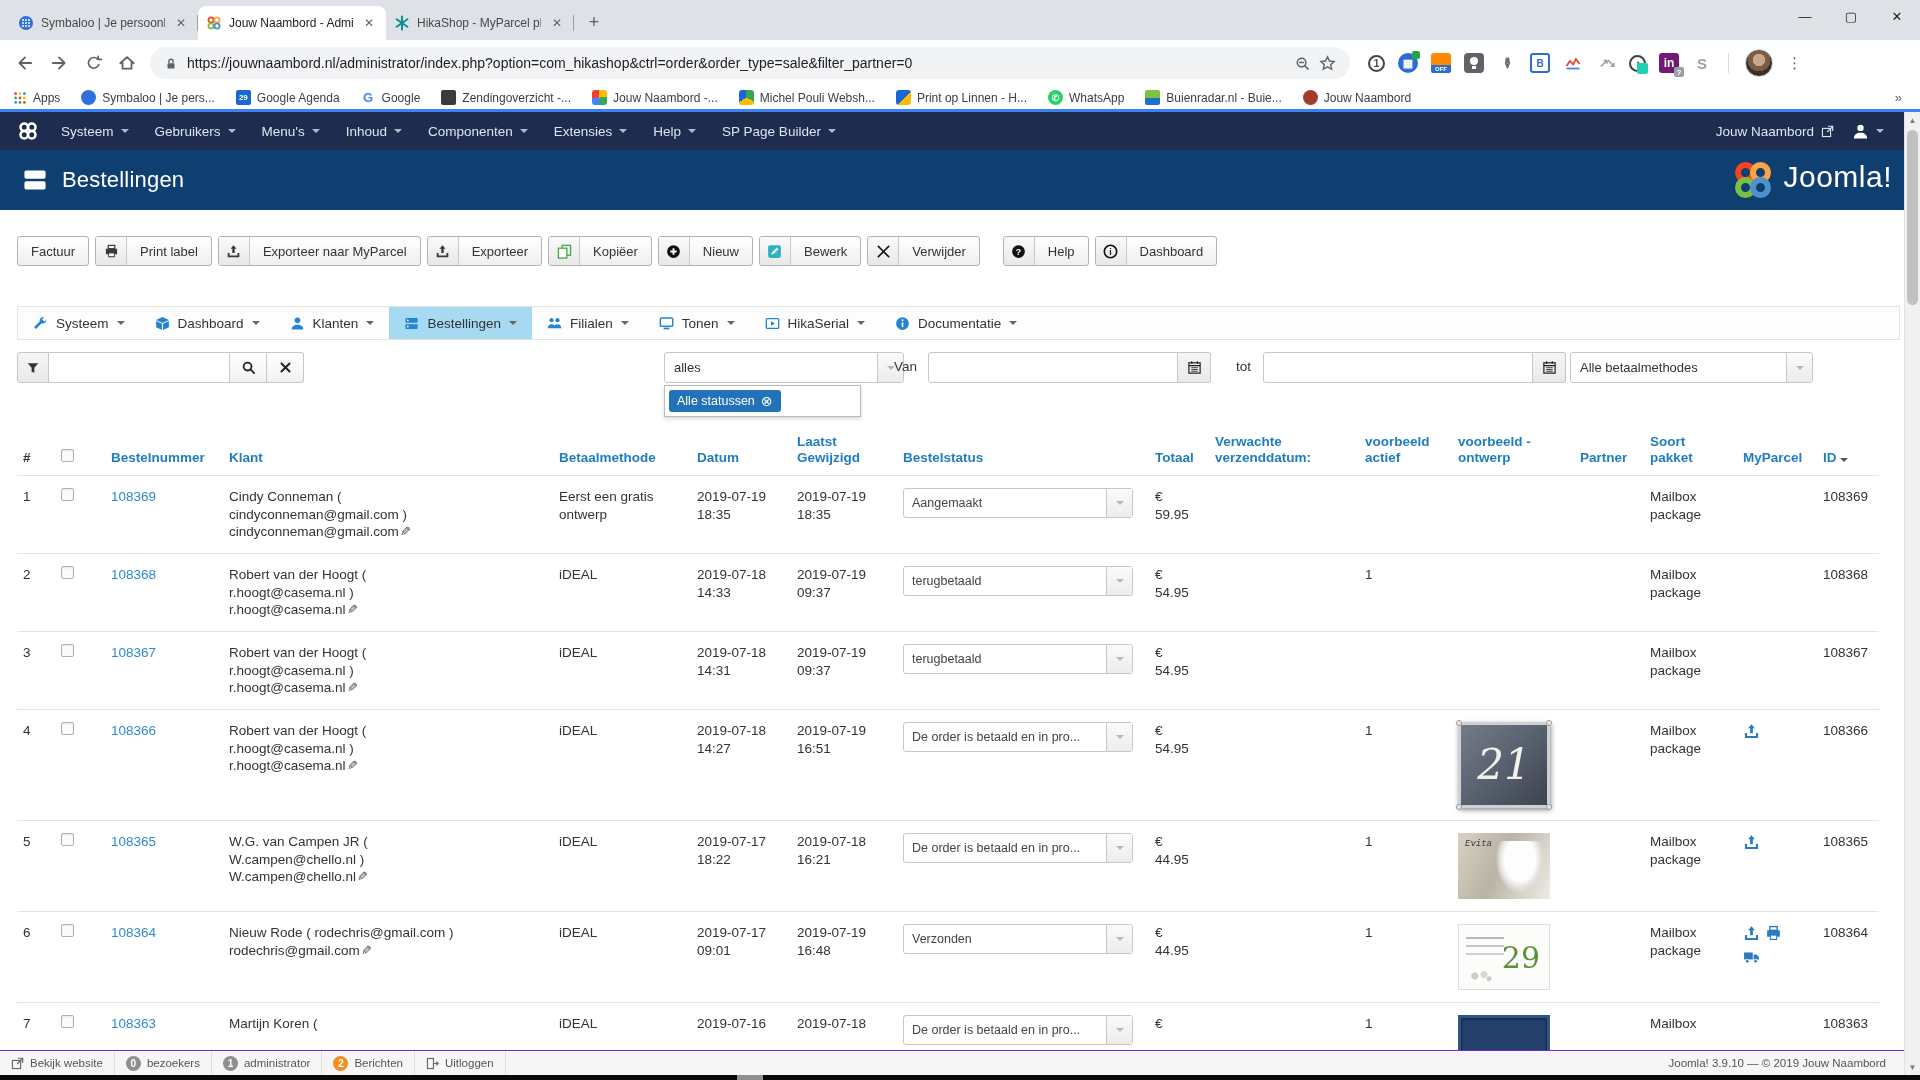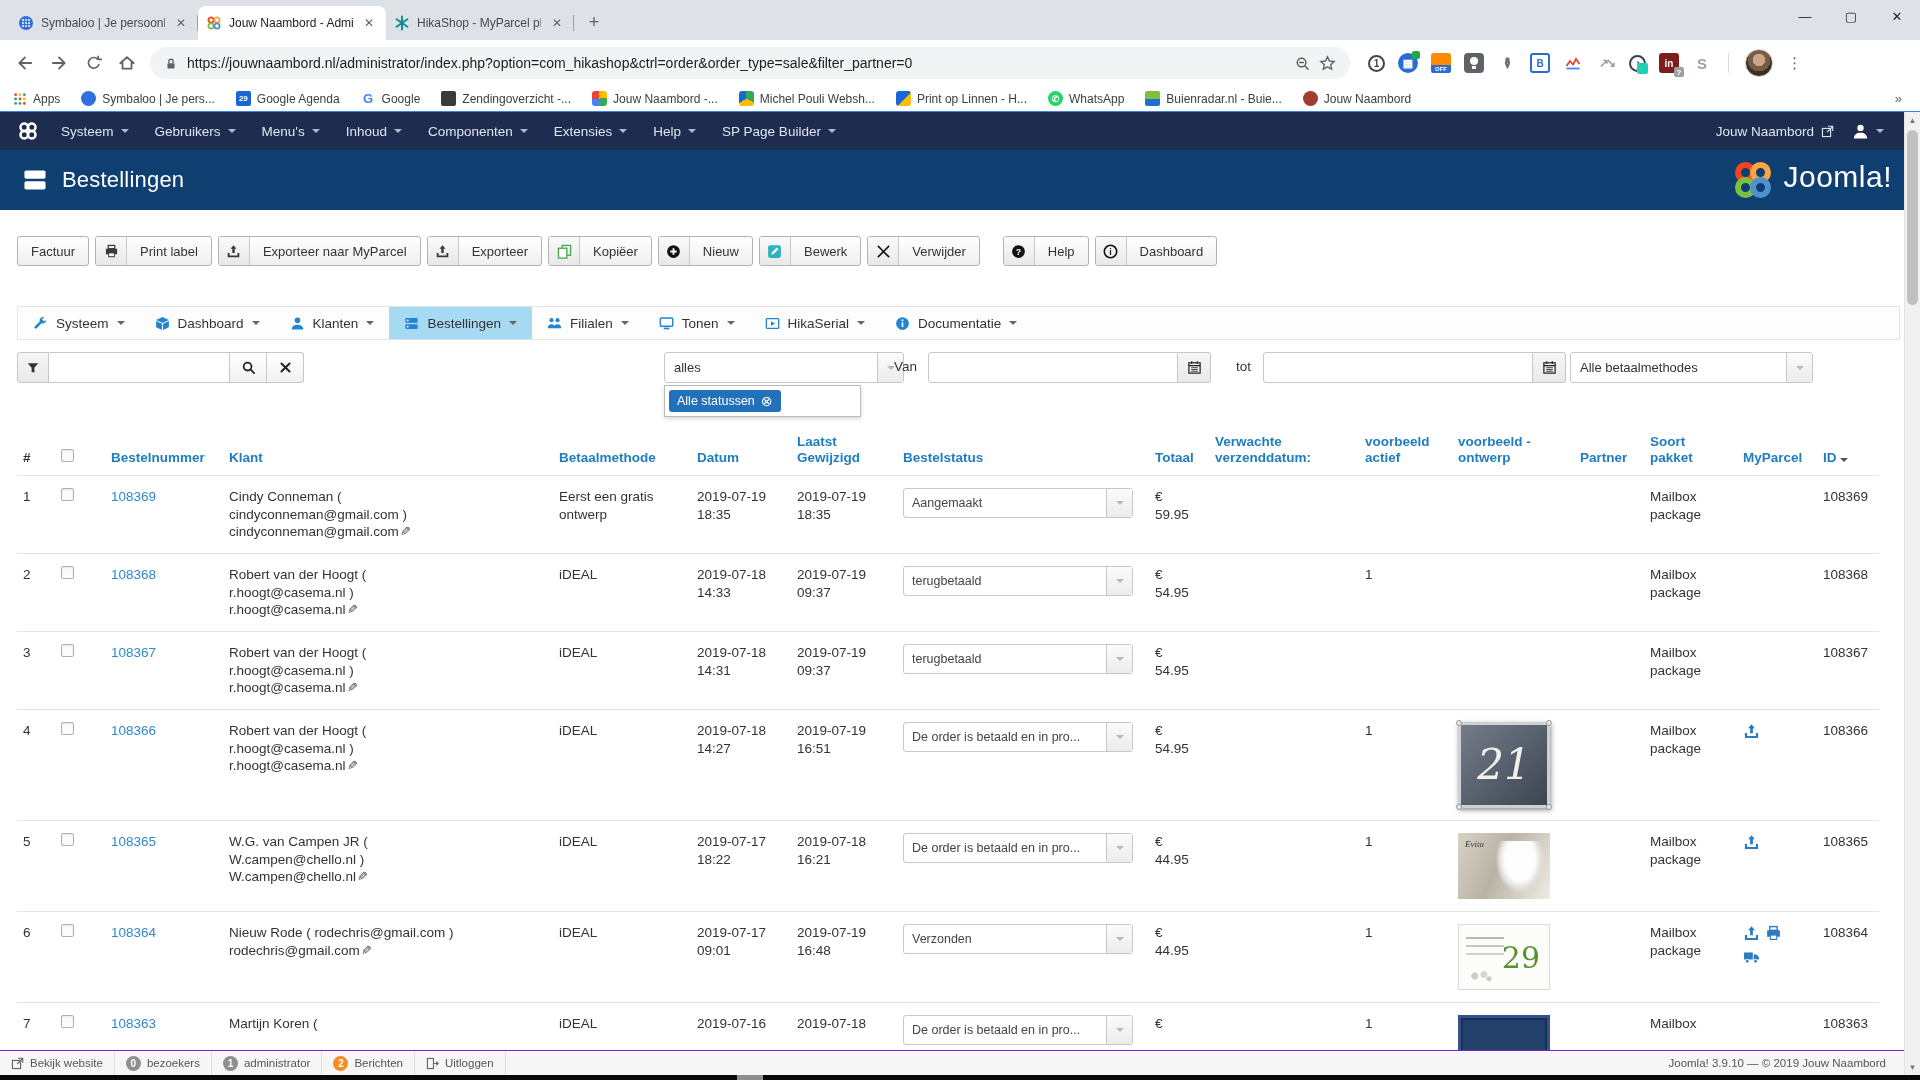--- a/index.html
+++ b/index.html
@@ -35,27 +35,27 @@
 .e-off .bot{width:20px;height:8px;background:#2b6cd4;color:#fff;font-size:6px;display:flex;align-items:center;justify-content:center;border-radius:0 0 2px 2px}
 .e-bulb{background:#5f6368;border-radius:4px;flex-direction:column}
 .e-bulb:before{content:"";width:8px;height:8px;background:#fff;border-radius:50%}
 .e-bulb:after{content:"";width:4px;height:3px;background:#fff;margin-top:1px}
 .e-drop{color:#6b6f73;font-size:15px;transform:rotate(90deg)}
 .e-tag{background:#fff;border:2px solid #2b6cd4;border-radius:3px;color:#2b6cd4;font-size:10px}
 .e-zig{background:#fff;border-radius:3px}
 .e-arr{color:#9aa0a6;font-size:12px;letter-spacing:-3px}
 .e-tim{border:2px solid #3c4043;border-radius:50%;width:17px;height:17px;color:#3c4043;font-size:9px}
 .e-tim:after{content:"";position:absolute;right:-4px;bottom:-4px;width:11px;height:11px;background:#1fd0b4;border-radius:2px}
-.e-in{background:#7f1d1d;border-radius:3px;color:#fff;font-size:10px}
+.e-in{background:#701a75;border-radius:3px;color:#fff;font-size:12px}
 .e-in:after{content:"?";position:absolute;right:-5px;bottom:-4px;width:10px;height:10px;background:#9aa0a6;color:#fff;font-size:8px;border-radius:2px;display:flex;align-items:center;justify-content:center}
 .e-s{color:#9aa0a6;font-size:15px}
 .avatar{width:28px;height:28px;border-radius:50%;background:radial-gradient(circle at 50% 38%,#c9a68a 0 30%,#7a5b44 31% 55%,#3c2f26 56% 100%);margin-left:12px;border:1px solid #caced3}
 .kebab{color:#5f6368;font-size:15px;margin:0 6px 0 10px;letter-spacing:1px}
 .vdiv{width:1px;height:20px;background:#dadce0;margin-left:12px}
-.bookmarksbar{height:26px;background:#fff;border-bottom:1px solid #3b82f6;display:flex;align-items:center;padding:0 12px;gap:21px;font-size:12px;color:#3c4043}
+.bookmarksbar{height:26px;background:#fff;border-bottom:3px solid #3b82f6;display:flex;align-items:center;padding:0 12px;gap:21px;font-size:12px;color:#3c4043}
 .bmk{display:flex;align-items:center;gap:6px;white-space:nowrap}
 .bico{width:15px;height:15px;display:flex;align-items:center;justify-content:center;font-size:10px;font-weight:bold;border-radius:3px;overflow:hidden}
 .b-apps{line-height:4px;letter-spacing:0}
 .b-symb{background:#2f6fde;border-radius:50%;color:#fff;font-size:8px}
 .b-cal{background:#1967d2;color:#fff;font-size:8px;border-radius:2px}
 .b-g{color:#4285f4;font-size:13px}
 .b-dark{background:#3a3a3a;border-radius:2px}
 .b-pin1{background:conic-gradient(#fbbc05 0 25%,#34a853 0 50%,#4285f4 0 75%,#ea4335 0)}
 .b-pin2{background:conic-gradient(#34a853 0 33%,#fbbc05 0 66%,#1967d2 0)}
 .b-pl{background:linear-gradient(135deg,#1967d2 0 55%,#fbbc05 55%)}
@@ -130,21 +130,21 @@
 .mp .svgi{color:#2b7bc4}
 .mp .mp-print{color:#35506b}
 
 .prev{position:relative}
 .plate21{width:92px;height:86px;background:linear-gradient(135deg,#747c88 0,#555e6b 55%,#3d4450 100%);border:3px solid #cdd1d6;box-shadow:1px 2px 5px rgba(0,0,0,.45);display:flex;align-items:center;justify-content:center}
 .plate21 .n{font-family:"DejaVu Serif",serif;font-style:italic;font-size:42px;color:#f2f1ec}
 .screw{position:absolute;width:6px;height:6px;border-radius:50%;background:#e8e8e8;border:1px solid #999}
 .s1{left:-5px;top:-5px}.s2{right:-5px;top:-5px}.s3{left:-5px;bottom:-5px}.s4{right:-5px;bottom:-5px}
 .horse{width:92px;height:66px;background:linear-gradient(115deg,#d8d2c4 0,#b9b3a5 45%,#efece4 100%)}
 .horse:after{content:"";position:absolute;right:6px;top:8px;width:48px;height:52px;background:radial-gradient(ellipse at 50% 35%,#fdfdfd 0 45%,#e2e1dd 60%,transparent 72%)}
-.horse .ev{position:absolute;left:7px;top:6px;font-family:Liberation Serif, serif;font-style:italic;font-size:9px;color:#3a3a3a;z-index:1}
+.horse .ev{position:absolute;left:7px;top:6px;font-family:Liberation Mono, monospace;font-style:italic;font-size:9px;color:#3a3a3a;z-index:1}
 .card29{width:92px;height:66px;background:#fcfcfa;border:1px solid #dcdcdc}
 .card29 .n{position:absolute;right:9px;top:13px;color:#5b9135;font-family:"DejaVu Serif",serif;font-size:30px}
 .card29 .scr{position:absolute;left:7px;top:12px;width:38px;height:2px;background:#b9b9b9;box-shadow:0 8px 0 #c6c6c6,0 16px 0 #cfcfcf}
 .card29 .fl{position:absolute;left:8px;bottom:6px;width:26px;height:14px;background:radial-gradient(circle at 30% 50%,#c9cec5 0 3px,transparent 4px),radial-gradient(circle at 65% 40%,#d4d8d0 0 3px,transparent 4px),radial-gradient(circle at 85% 70%,#c9cec5 0 2px,transparent 3px)}
 .darkplate{width:92px;height:60px;background:#23406b;border:3px solid #32528a;box-shadow:inset 0 0 0 2px #1a3052}
 
 
 .footer{position:absolute;left:0;right:16px;bottom:5px;height:25px;background:#f6f6f6;border-top:1px solid #6d28d9;display:flex;align-items:center;font-size:11.5px;color:#555}
 .fitem{display:flex;align-items:center;gap:6px;padding:0 11px;height:100%;border-right:1px solid #e0e0e0}
 .fitem .svgi{color:#666}

